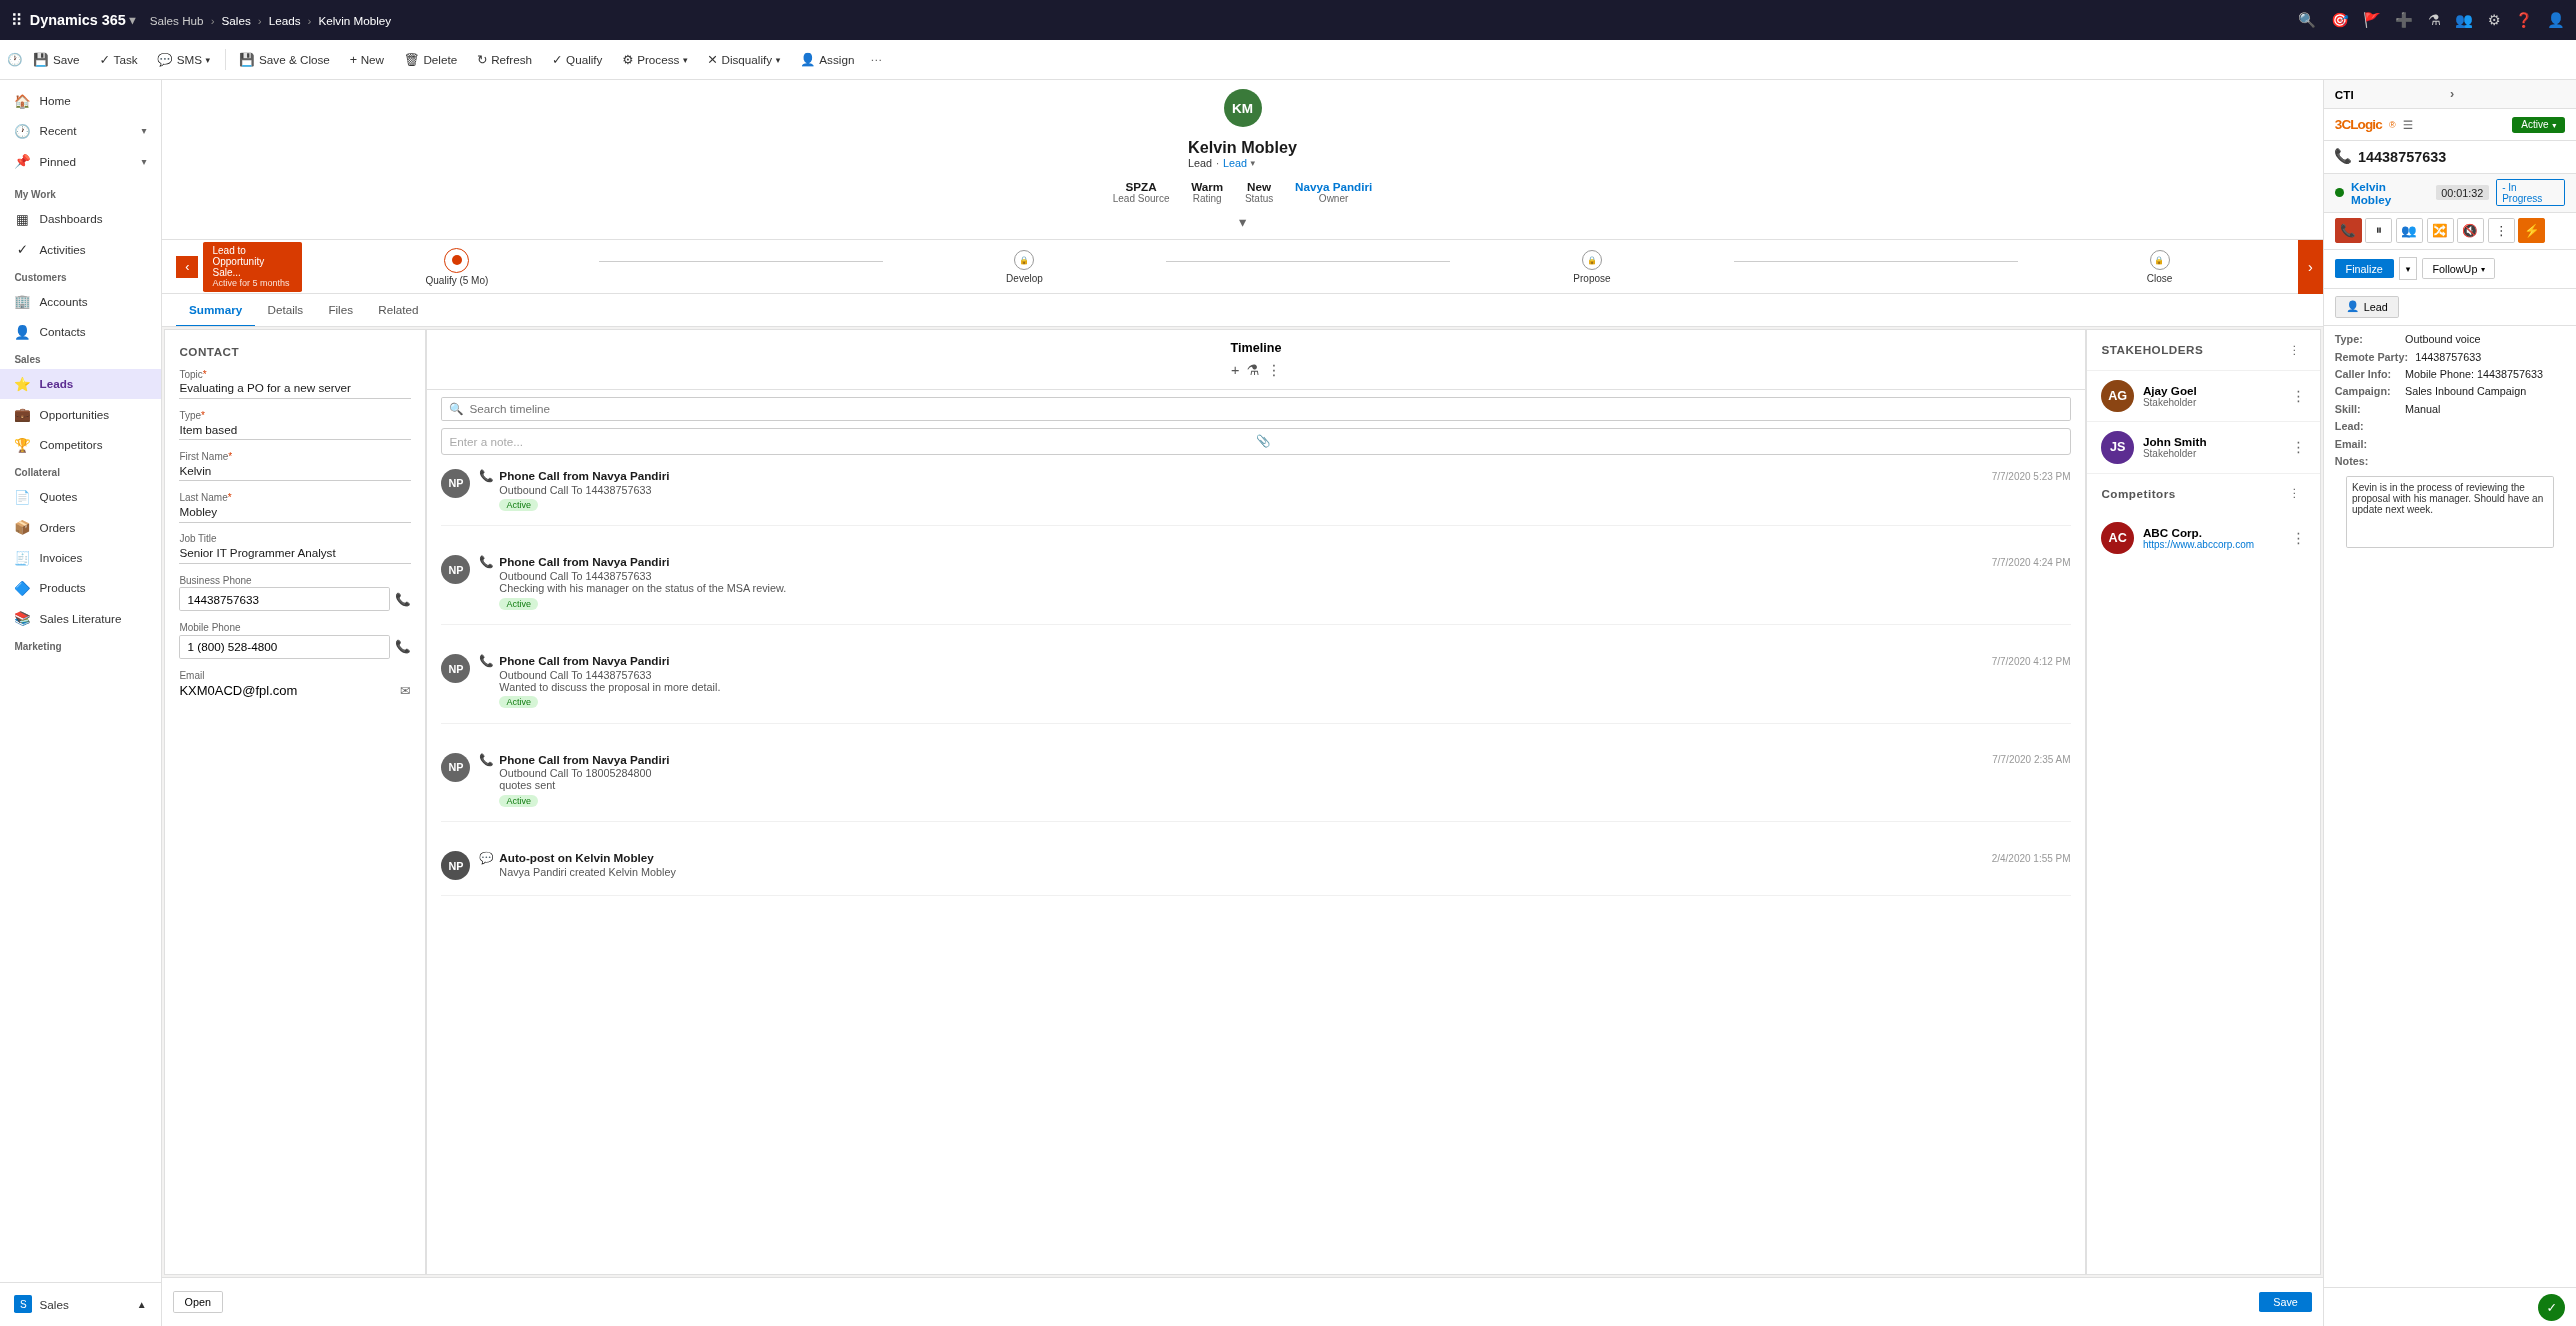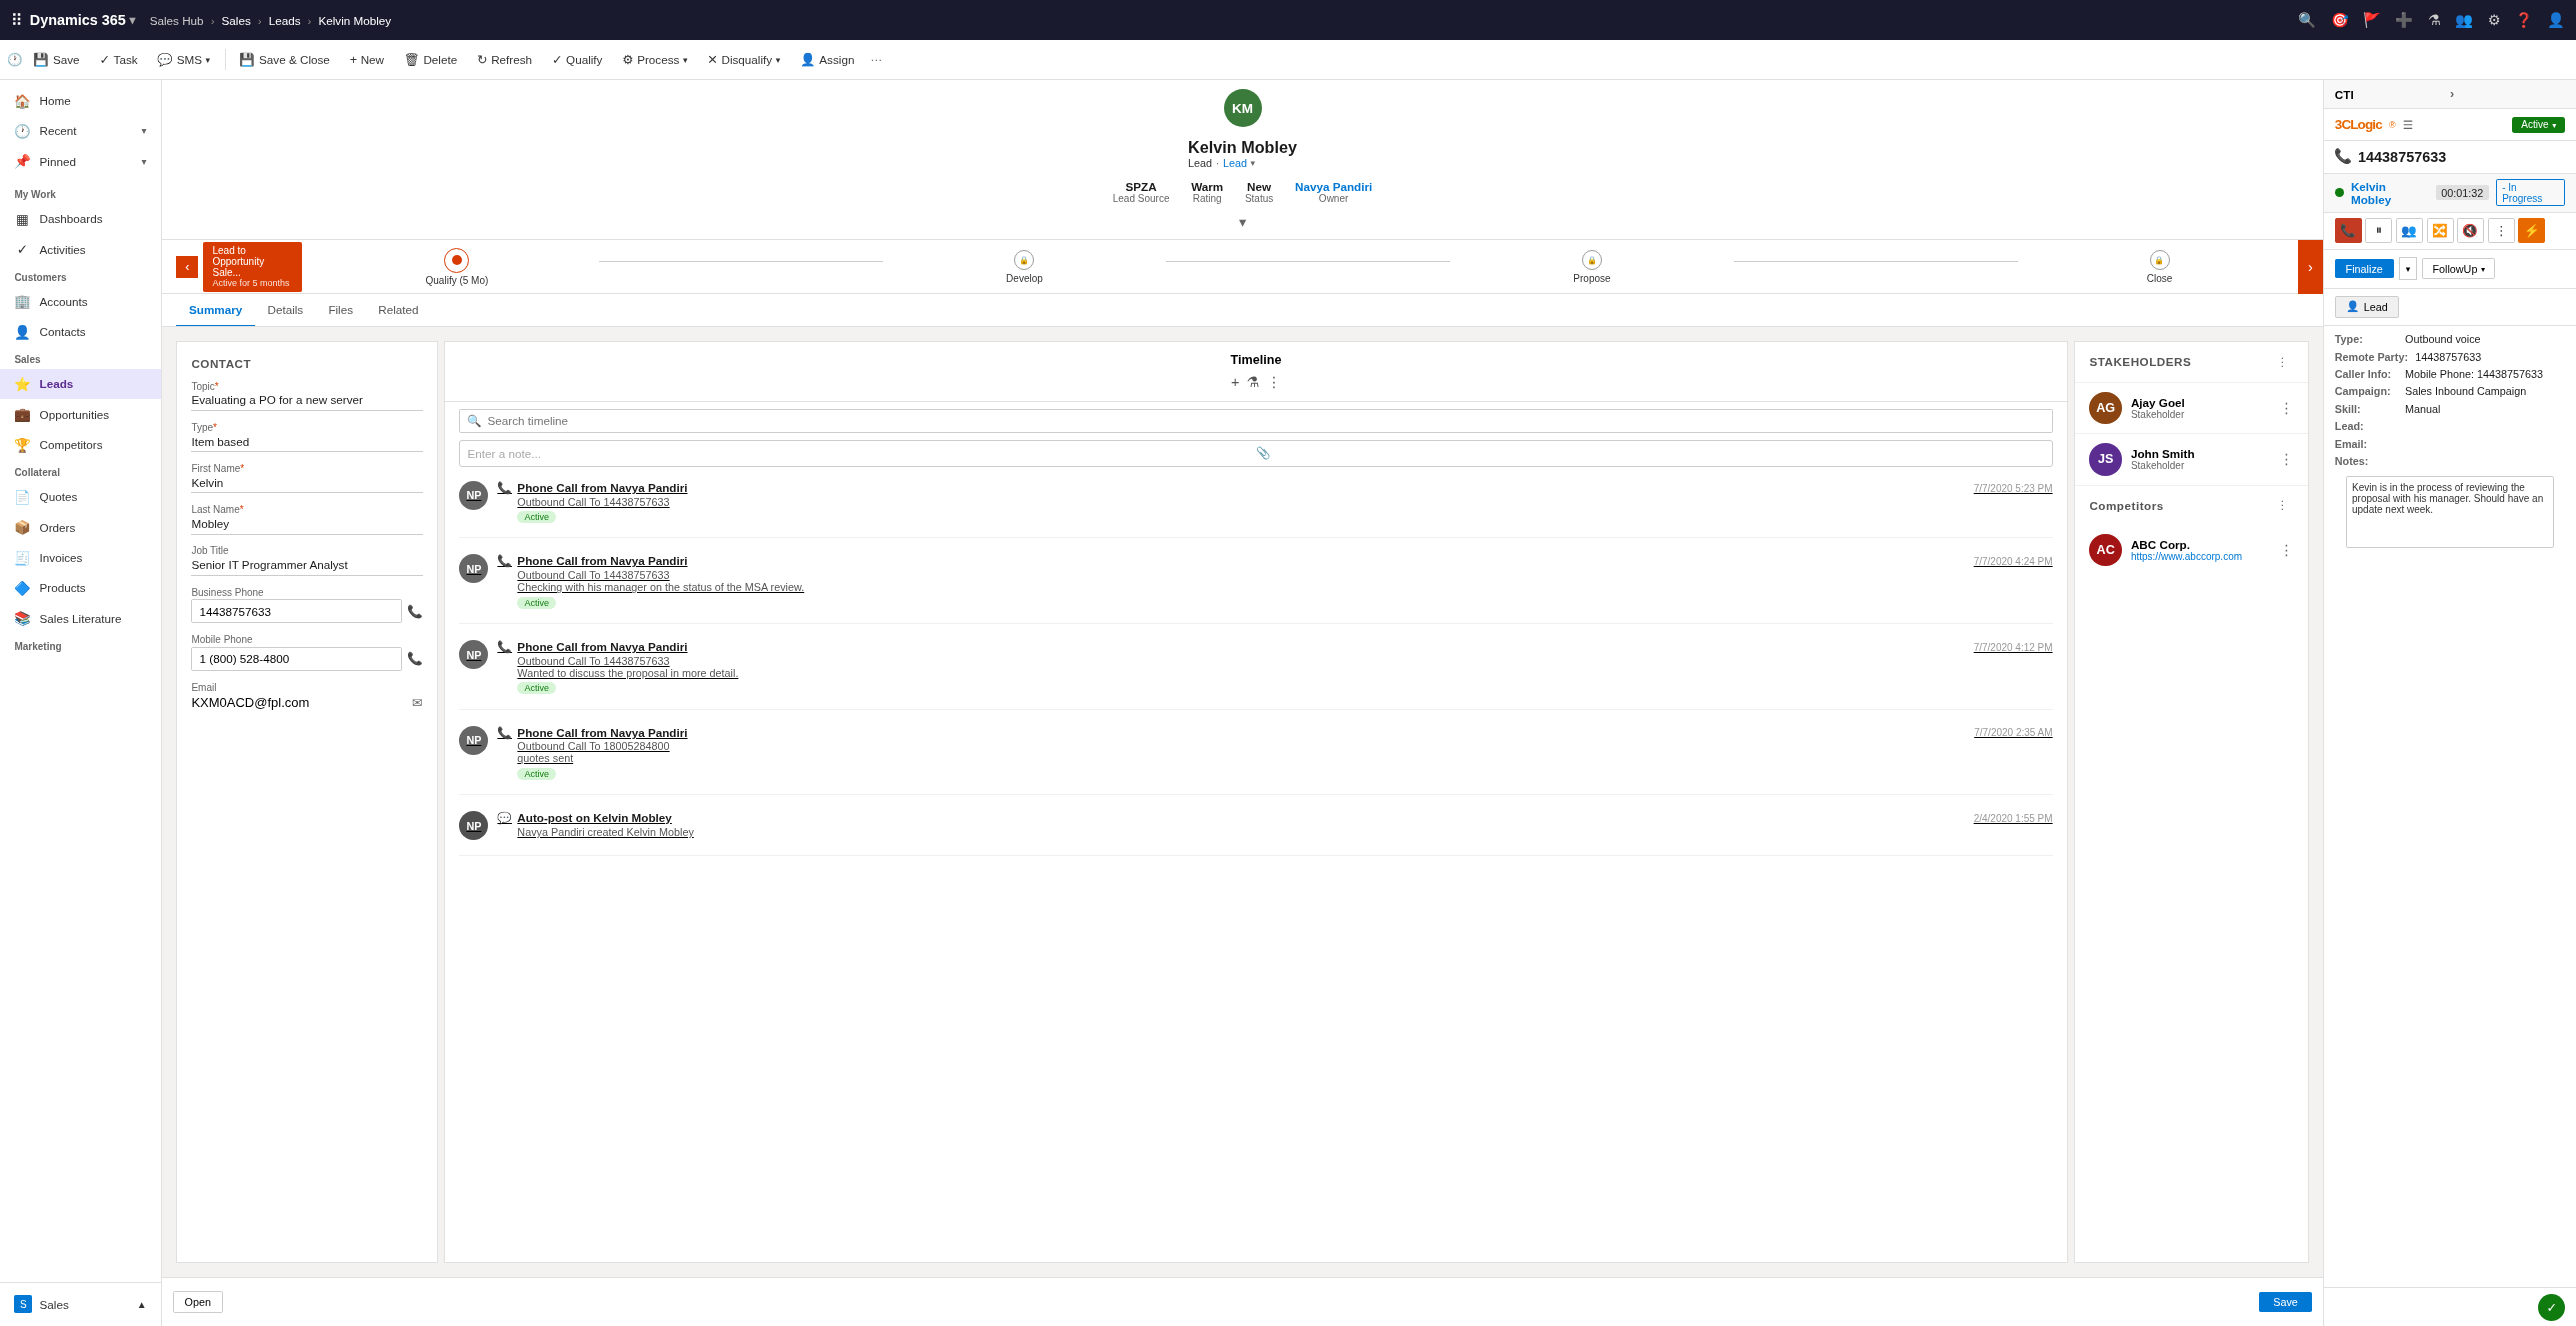--- a/index.html
+++ b/index.html
@@ -173,22 +173,22 @@
       color: #0078d4;
       border-bottom: 1.8px solid #0078d4;
       font-weight: 600;
     }
 
     
     .form-content {
       display: flex;
       flex: 1;
       overflow: hidden;
-      padding: 14px;
-      gap: 6px;
+      padding: 2px;
+      gap: 0;
       justify-content: center;
     }
 
     
     .contact-panel {
       background: #fff;
       border: 0.9px solid #e0e0e0;
       width: 262px;
       flex-shrink: 0;
       overflow-y: auto;
@@ -230,23 +230,22 @@
     }
     .timeline-search input { border: none; outline: none; flex: 1; font-size: 11.7px; }
     .timeline-note-area {
       margin: 0 14.4px 7.2px;
       border: 0.9px solid #ccc; border-radius: 3px; padding: 5.4px 7.2px;
       display: flex; align-items: center; color: #999; font-size: 11.7px;
     }
     .timeline-note-area span { flex: 1; }
     .timeline-items { overflow-y: auto; flex: 1; padding: 7.2px 14.4px; }
     .timeline-item {
-      display: flex; gap: 9px; margin-bottom: 16px; padding-bottom: 14.4px;
+      display: flex; gap: 9px; margin-bottom: 29px; padding-bottom: 14.4px;
       border-bottom: 0.9px solid #f0f0f0;
-      text-decoration: underline;
     }
     .timeline-avatar {
       width: 29px; height: 29px; border-radius: 50%;
       background: #666; flex-shrink: 0;
       display: flex; align-items: center; justify-content: center;
       color: #fff; font-size: 10.8px; font-weight: 600;
     }
     .timeline-avatar.auto { background: #505050; }
     .timeline-body { flex: 1; }
     .timeline-item-title { font-size: 11.7px; font-weight: 600; color: #1a1a1a; }

